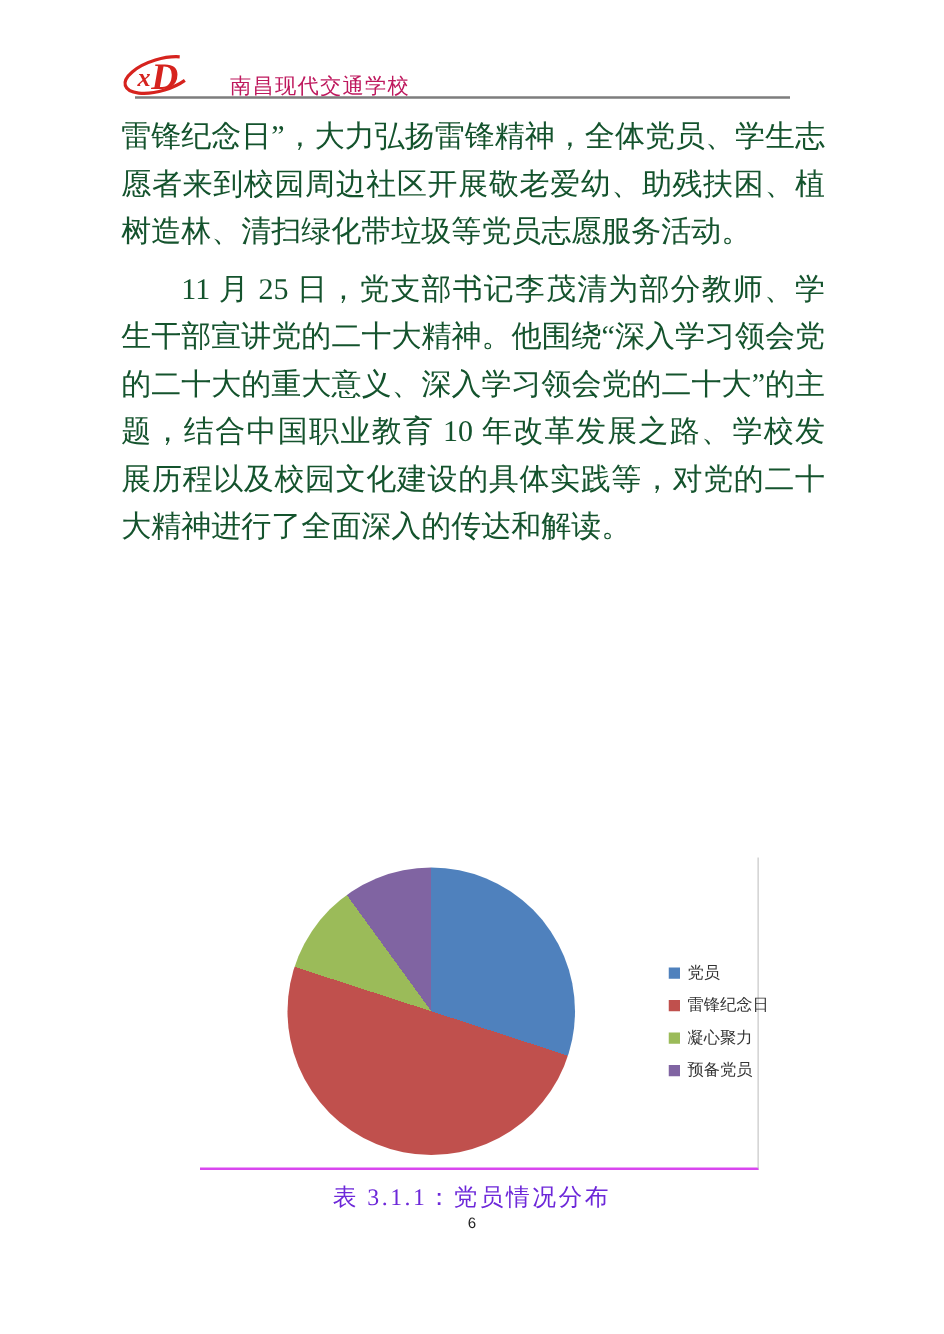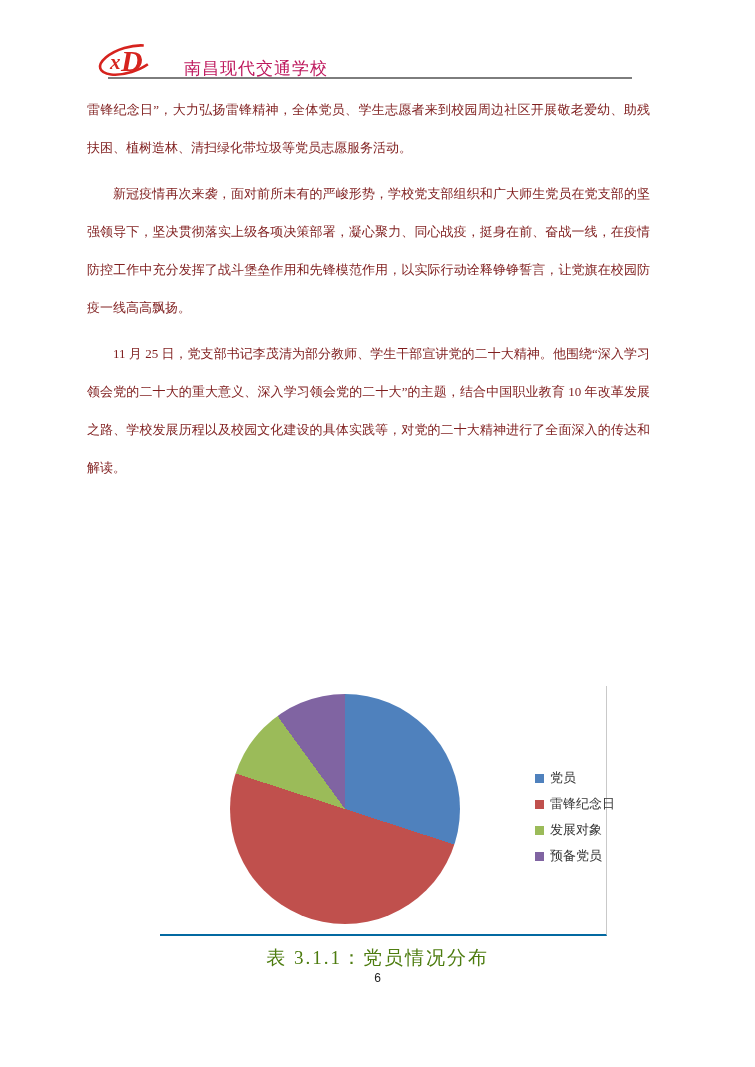--- a/index.html
+++ b/index.html
@@ -23,52 +23,52 @@
     white-space: nowrap;
     margin-left: 12px;
   }
   .header-rule {
     position: absolute; left: 108px; top: 77px;
     width: 524px; height: 2px; background: #7d7d7d;
   }
 
   
   .content {
-    position: absolute; left: 87px; top: 91px; width: 563px;
-    font-size: 13px; line-height: 38px;
+    position: absolute; left: 97px; top: 91px; width: 563px;
+    font-size: 24px; line-height: 38px;
     text-align: justify; text-align-last: left;
-    color: #7f1d1d;
+    color: #14532d;
   }
   .para { margin: 0 0 8px 0; }
   .para.indent { text-indent: 2em; }
 
   
   .chart {
     position: absolute; left: 160px; top: 686px;
     width: 446px; height: 248px; margin: 0;
     border-right: 1px solid #c9c9c9;
-    border-bottom: 2px solid #0369a1;
+    border-bottom: 2px solid #d946ef;
     background: #ffffff;
   }
   .pie {
     position: absolute; left: 70px; top: 8px;
     width: 230px; height: 230px; border-radius: 50%;
   }
   .legend {
     position: absolute; left: 375px; top: 83px;
     display: flex; flex-direction: column; gap: 8px;
     font-size: 13px; color: #333333;
   }
   .legend-item { display: flex; align-items: center; gap: 6px; white-space: nowrap; }
   .marker { width: 9px; height: 9px; display: inline-block; flex: 0 0 auto; }
 
   
   .caption {
     position: absolute; top: 945px; left: 0; width: 755px;
-    text-align: center; font-size: 19px; color: #4d7c0f; letter-spacing: 2px;
+    text-align: center; font-size: 19px; color: #6d28d9; letter-spacing: 2px;
   }
   .page-number {
     position: absolute; top: 971px; left: 0; width: 755px;
     text-align: center; font-size: 12px; color: #242424;
     font-family: "Liberation Sans", "DejaVu Sans", sans-serif;
   }
 </style>
 </head>
 <body>
 
@@ -79,38 +79,37 @@
       <ellipse cx="32" cy="24" rx="29" ry="12.5" fill="none" stroke="#d6231e" stroke-width="2.6" stroke-dasharray="105 31" stroke-dashoffset="120" transform="rotate(-17 32 24)"></ellipse>
       <text x="14" y="33" font-size="21" font-style="italic" font-weight="bold" fill="#d6231e">x</text>
       <text x="25" y="35" font-size="30" font-style="italic" font-weight="bold" fill="#d6231e">D</text>
     </svg>
   </div>
   <div class="school-name">南昌现代交通学校</div>
   <div class="header-rule"></div>
 
   <main class="content">
     <p class="para">雷锋纪念日”，大力弘扬雷锋精神，全体党员、学生志愿者来到校园周边社区开展敬老爱幼、助残扶困、植树造林、清扫绿化带垃圾等党员志愿服务活动。</p>
-    <p class="para indent">新冠疫情再次来袭，面对前所未有的严峻形势，学校党支部组织和广大师生党员在党支部的坚强领导下，坚决贯彻落实上级各项决策部署，凝心聚力、同心战疫，挺身在前、奋战一线，在疫情防控工作中充分发挥了战斗堡垒作用和先锋模范作用，以实际行动诠释铮铮誓言，让党旗在校园防疫一线高高飘扬。</p>
     <p class="para indent">11 月 25 日，党支部书记李茂清为部分教师、学生干部宣讲党的二十大精神。他围绕“深入学习领会党的二十大的重大意义、深入学习领会党的二十大”的主题，结合中国职业教育 10 年改革发展之路、学校发展历程以及校园文化建设的具体实践等，对党的二十大精神进行了全面深入的传达和解读。</p>
   </main>
 
   <figure class="chart">
     <div class="pie" style="background: conic-gradient(rgb(79, 129, 189) 0deg, rgb(79, 129, 189) 108deg, rgb(192, 80, 77) 108deg, rgb(192, 80, 77) 288deg, rgb(155, 187, 89) 288deg, rgb(155, 187, 89) 324deg, rgb(128, 100, 162) 324deg, rgb(128, 100, 162) 360deg);"></div>
     <div class="legend">
       <div class="legend-item">
         <span class="marker" style="background: rgb(79, 129, 189);"></span>
         <span>党员</span>
       </div>
       <div class="legend-item">
         <span class="marker" style="background: rgb(192, 80, 77);"></span>
         <span>雷锋纪念日</span>
       </div>
       <div class="legend-item">
         <span class="marker" style="background: rgb(155, 187, 89);"></span>
-        <span>发展对象</span>
+        <span>凝心聚力</span>
       </div>
       <div class="legend-item">
         <span class="marker" style="background: rgb(128, 100, 162);"></span>
         <span>预备党员</span>
       </div>
     </div>
   </figure>
 
   <div class="caption">表 3.1.1：党员情况分布</div>
   <div class="page-number">6</div>

